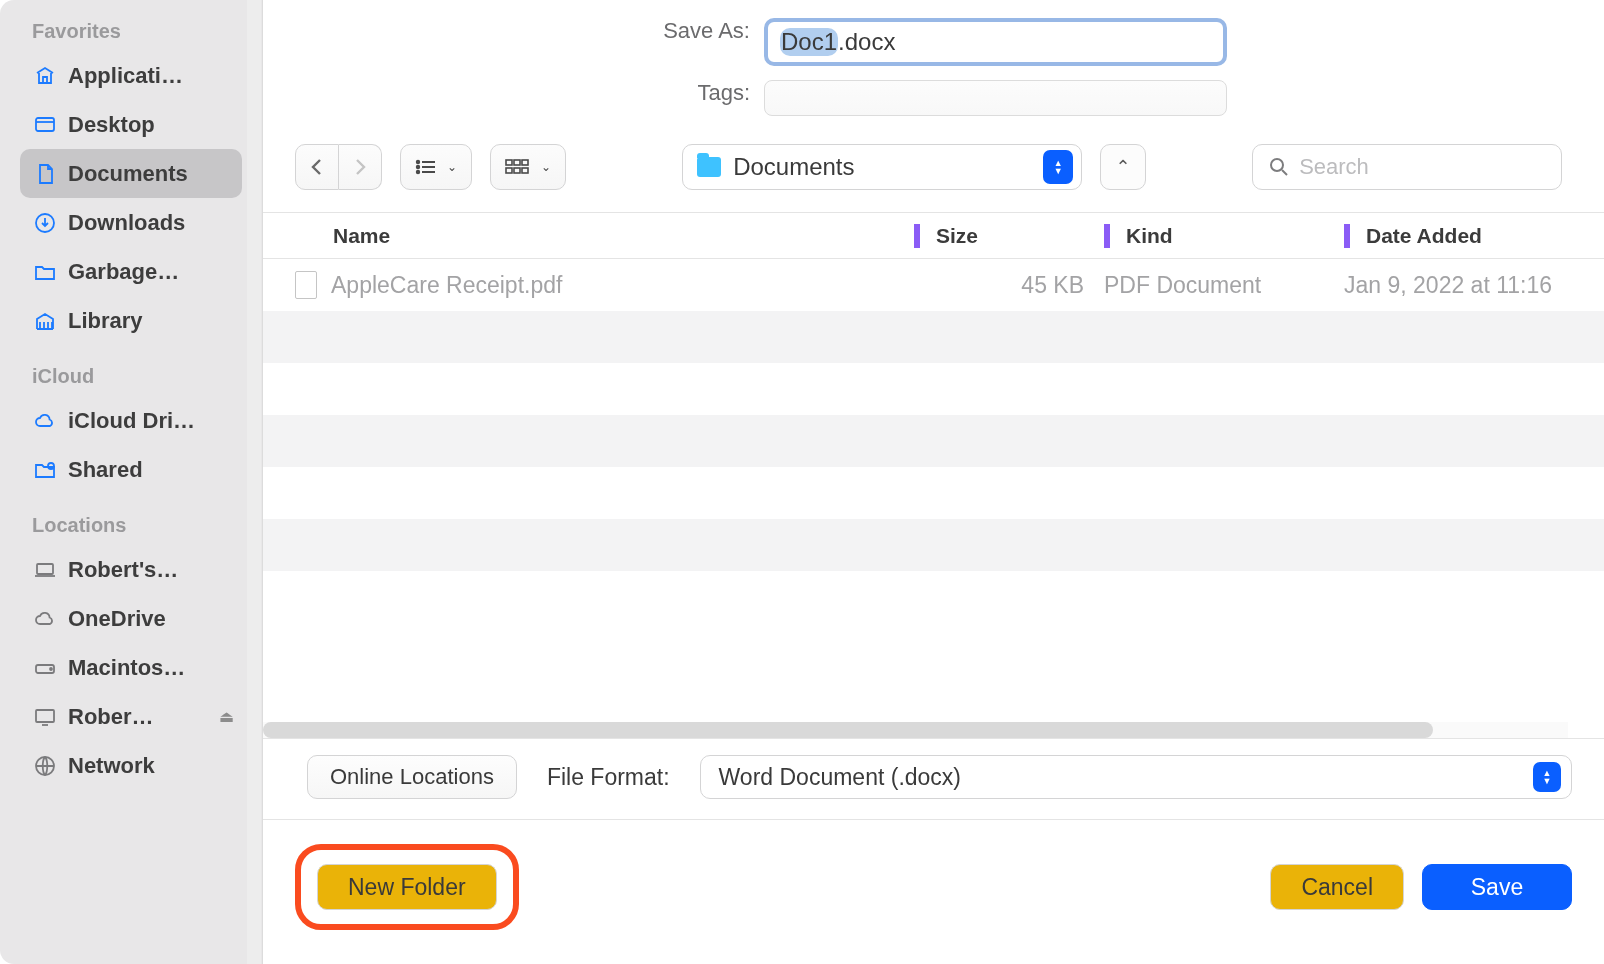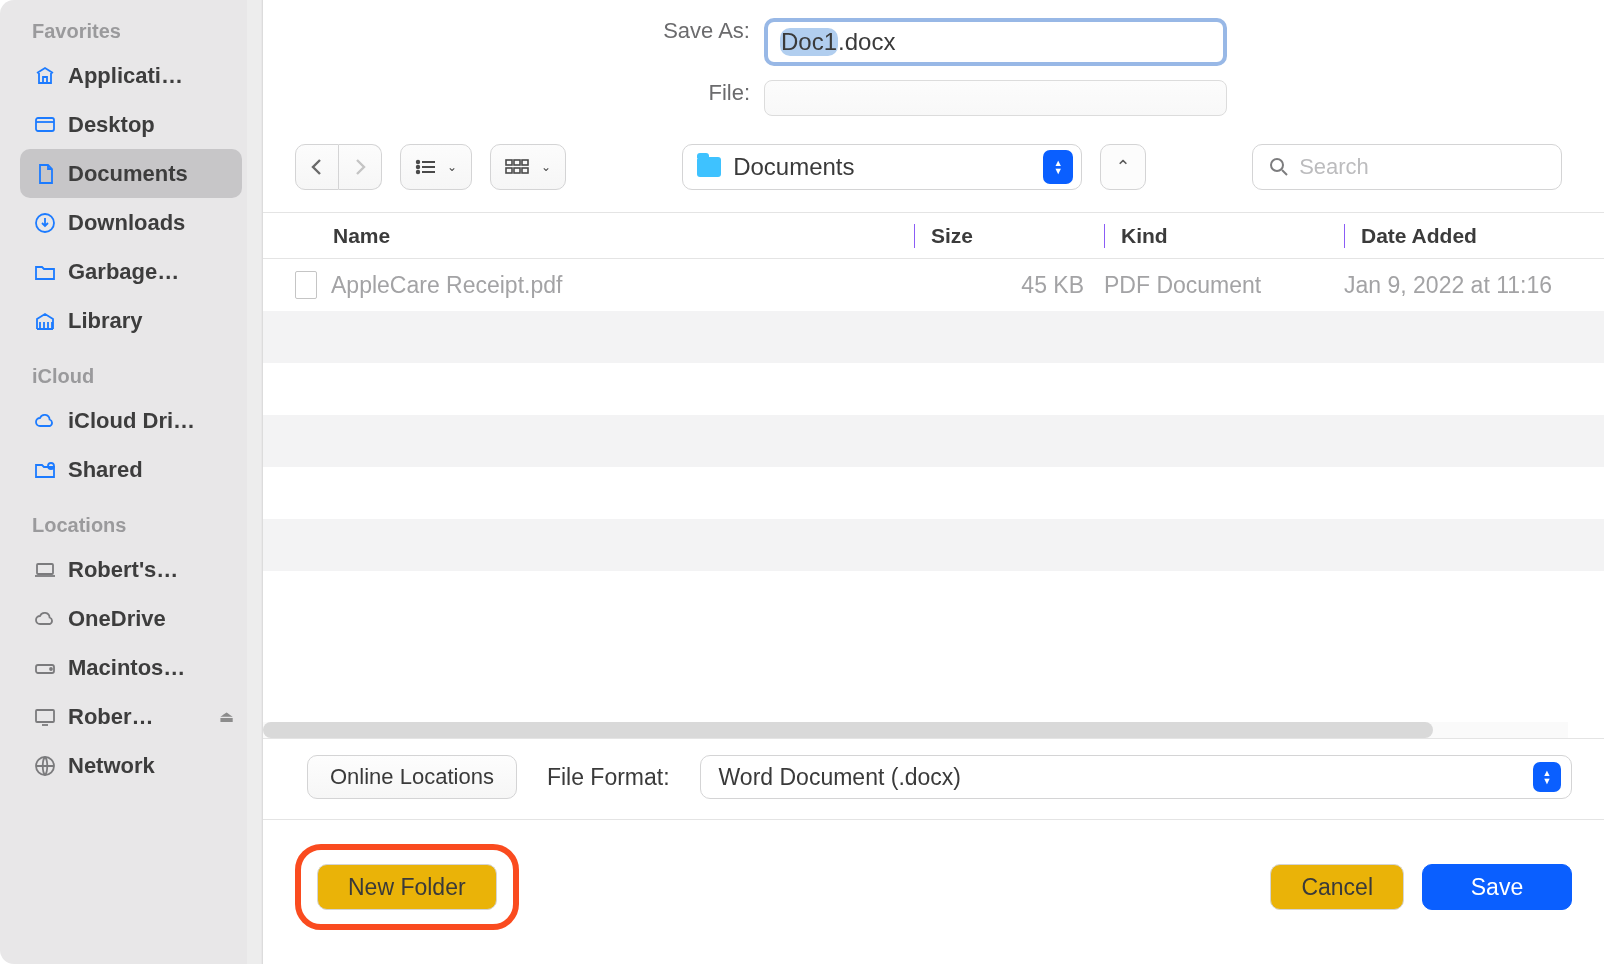--- a/index.html
+++ b/index.html
@@ -131,21 +131,21 @@
   
   .file-area { flex:1; display:flex; flex-direction:column; border-top:1px solid #e4e4e4; border-bottom:1px solid #e4e4e4;}
   .col-hdr {
     display:grid;
     grid-template-columns: 1fr 190px 240px 260px;
     height: 46px;
     border-bottom: 1px solid #e4e4e4;
     align-items:center;
     background:#fff;
   }
-  .col-hdr > div { padding:0 16px; font-size:21px; font-weight:600; color:#3b3b3b; border-left:1px solid #8b5cf6;}
+  .col-hdr > div { padding:0 16px; font-size:21px; font-weight:600; color:#3b3b3b; border-left:6px solid #8b5cf6;}
   .col-hdr > div:first-child { padding-left: 70px; border-left:none;}
   .rows { flex:1; overflow:hidden;}
   .file-row {
     display:grid;
     grid-template-columns: 1fr 190px 240px 260px;
     height: 52px;
     align-items:center;
     font-size:23px; color:#a3a3a5;
   }
   .file-row .nm { display:flex; align-items:center; gap:14px; padding-left:32px;}
@@ -336,21 +336,21 @@
 
   <div class="top-fields">
     <div class="field-row">
       <span class="field-lbl">Save As:</span>
       <div class="save-as-box">
         <span class="sel">Doc1</span>
           <span>.docx</span>
       </div>
     </div>
     <div class="field-row">
-      <span class="field-lbl">File:</span>
+      <span class="field-lbl">Tags:</span>
       <div class="tags-box"></div>
     </div>
   </div>
 
   <div class="toolbar">
     <div class="btn-group">
       <div class="tb-btn first">
           <svg width="14" height="18" viewBox="0 0 14 18" fill="none" stroke="#6a6a6a" stroke-width="2.4">
             <path d="M10 2L3 9l7 7"></path>
           </svg>

